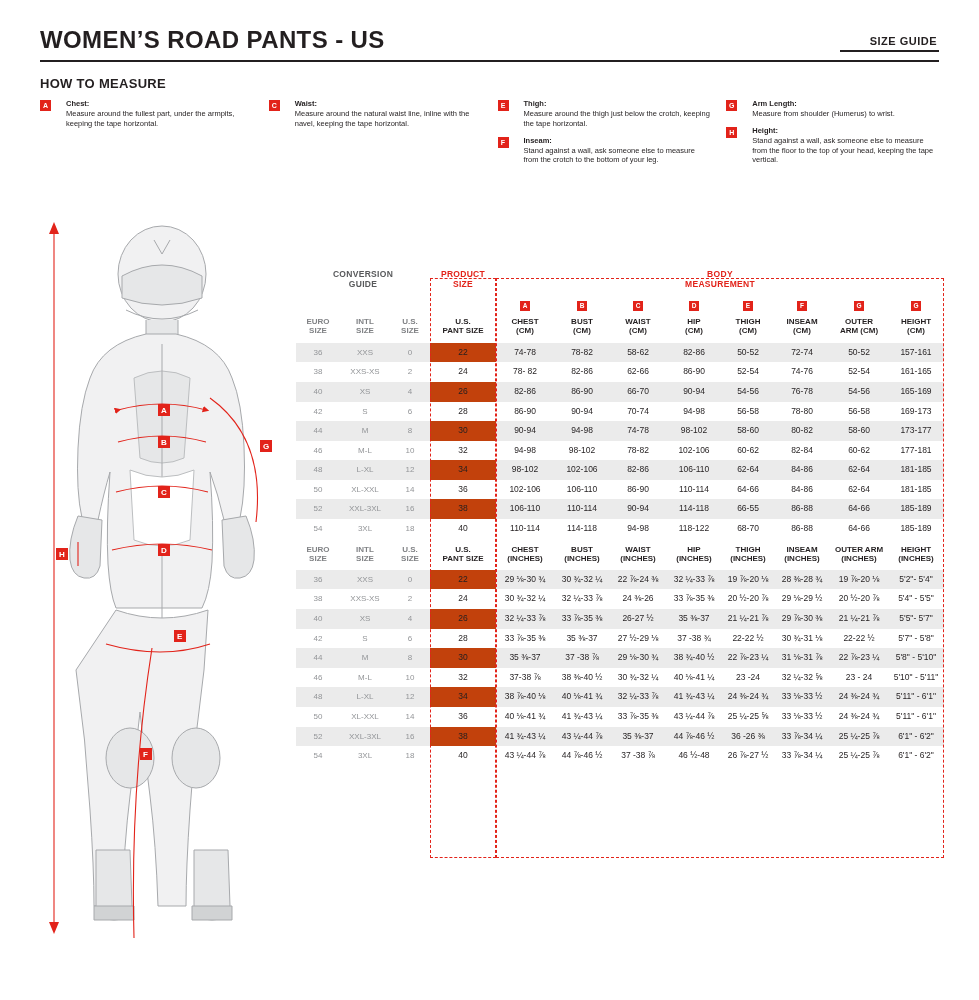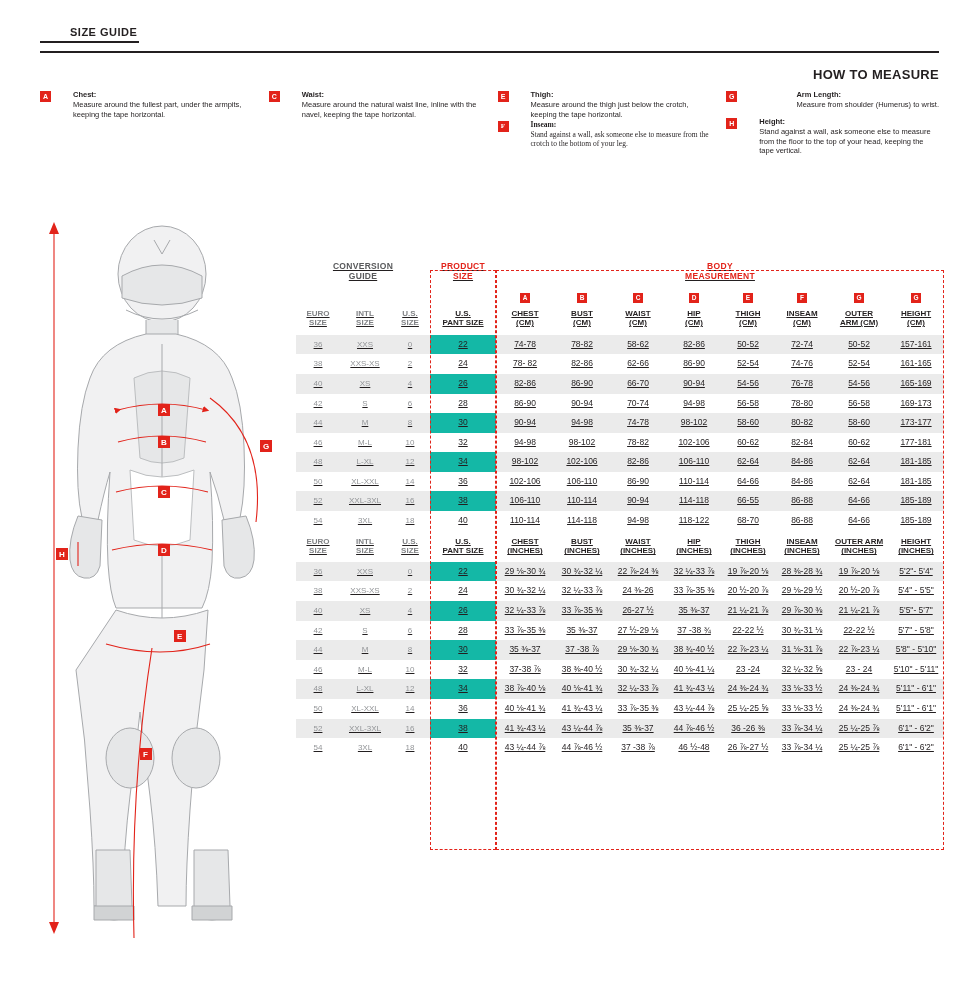--- a/index.html
+++ b/index.html
@@ -27,44 +27,44 @@
     font-size: 11px; font-weight: bold; letter-spacing:.5px;
     text-transform: uppercase; color:#231f20;
     border-bottom: 2px solid #231f20; padding: 0 2px 3px 30px;
     margin-bottom: 2px;
   }
   .rule { height:2px; background:#231f20; margin-top:6px; }
 
   
   .htm-title {
     font-size: 13px; font-weight: bold; letter-spacing:.3px;
-    text-transform: uppercase; margin: 14px 0 8px 0; text-align: right;
+    text-transform: uppercase; margin: 14px 0 8px 0;
   }
   .htm-grid {
     display: grid;
     grid-template-columns: repeat(4, 1fr);
     column-gap: 16px;
     row-gap: 10px;
   }
-  .htm-item { display: flex; gap:22px; align-items: flex-start; justify-content: space-between; }
+  .htm-item { display: flex; gap:15px; align-items: flex-start; }
   .letter-box {
     background:#e2231a; color:#fff; font-size:7px; font-weight:bold;
     width:11px; height:11px; line-height:11px; text-align:center;
     flex: 0 0 11px; margin-top:1px;
   }
   .htm-text { font-size: 7.5px; line-height: 1.32; }
   .htm-text .lbl { font-weight: bold; display:block; }
 
   
   .figure {
     position:absolute; left: 34px; top: 218px; width: 290px; height: 730px;
   }
 
   
-  .tables { position: absolute; left: 296px; top: 262px; width: 648px; text-decoration: underline; }
+  .tables { position: absolute; left: 296px; top: 270px; width: 648px; }
 
   table { border-collapse: collapse; width: 100%; }
   td, th { padding:0; }
 
   .grp-row td {
     font-size: 8.5px; font-weight: bold; color:#58595b;
     text-align:center; letter-spacing:.3px; line-height:1.15;
     padding-bottom: 4px; vertical-align: bottom;
   }
   .grp-red { color:#e2231a !important; }
@@ -82,37 +82,38 @@
   }
   .hdr-row td.conv { color:#808285; }
 
   .data-row td {
     font-size: 8.5px; text-align:center; height: 19.6px;
     color:#231f20; line-height: 19.6px;
   }
   .data-row td.conv { color:#939598; font-size:8px; }
   .data-row.alt td { background:#ebebeb; }
   .data-row td.psize { background:transparent; }
-  .data-row.alt td.psize { background:#14b8a6; }
+  .data-row.alt td.psize { background:#c2410c; }
 
   
   .boxline { position:absolute; border:1px dashed #e2231a; pointer-events:none; }
 
   .sub-hdr td {
     font-size: 8px; font-weight:bold; text-align:center; line-height:1.2;
     padding: 6px 1px 6px 1px; vertical-align: middle;
   }
   .sub-hdr td.conv { color:#808285; }
 </style>
 </head>
 <body>
 
 <div class="page">
 
   <div class="header">
+    <div class="title">WOMEN’S ROAD PANTS - US</div>
     <div class="size-guide">SIZE GUIDE</div>
   </div>
   <div class="rule"></div>
 
   <div class="htm-title">HOW TO MEASURE</div>
 
   <div class="htm-grid">
     <div>
       <div class="htm-item">
         <div class="letter-box">A</div>
@@ -134,21 +135,21 @@
     </div>
 
     <div>
       <div class="htm-item">
         <div class="letter-box">E</div>
         <div class="htm-text">
           <span class="lbl">Thigh:</span>
           <span>Measure around the thigh just below the crotch, keeping the tape horizontal.</span>
         </div>
       </div>
-      <div class="htm-item" style="margin-top:0;font-family:Liberation Serif, serif;">
+      <div class="htm-item" style="margin-top:7px;">
         <div class="letter-box">F</div>
         <div class="htm-text">
           <span class="lbl">Inseam:</span>
           <span>Stand against a wall, ask someone else to measure from the crotch to the bottom of your leg.</span>
         </div>
       </div>
     </div>
 
     <div>
       <div class="htm-item">

